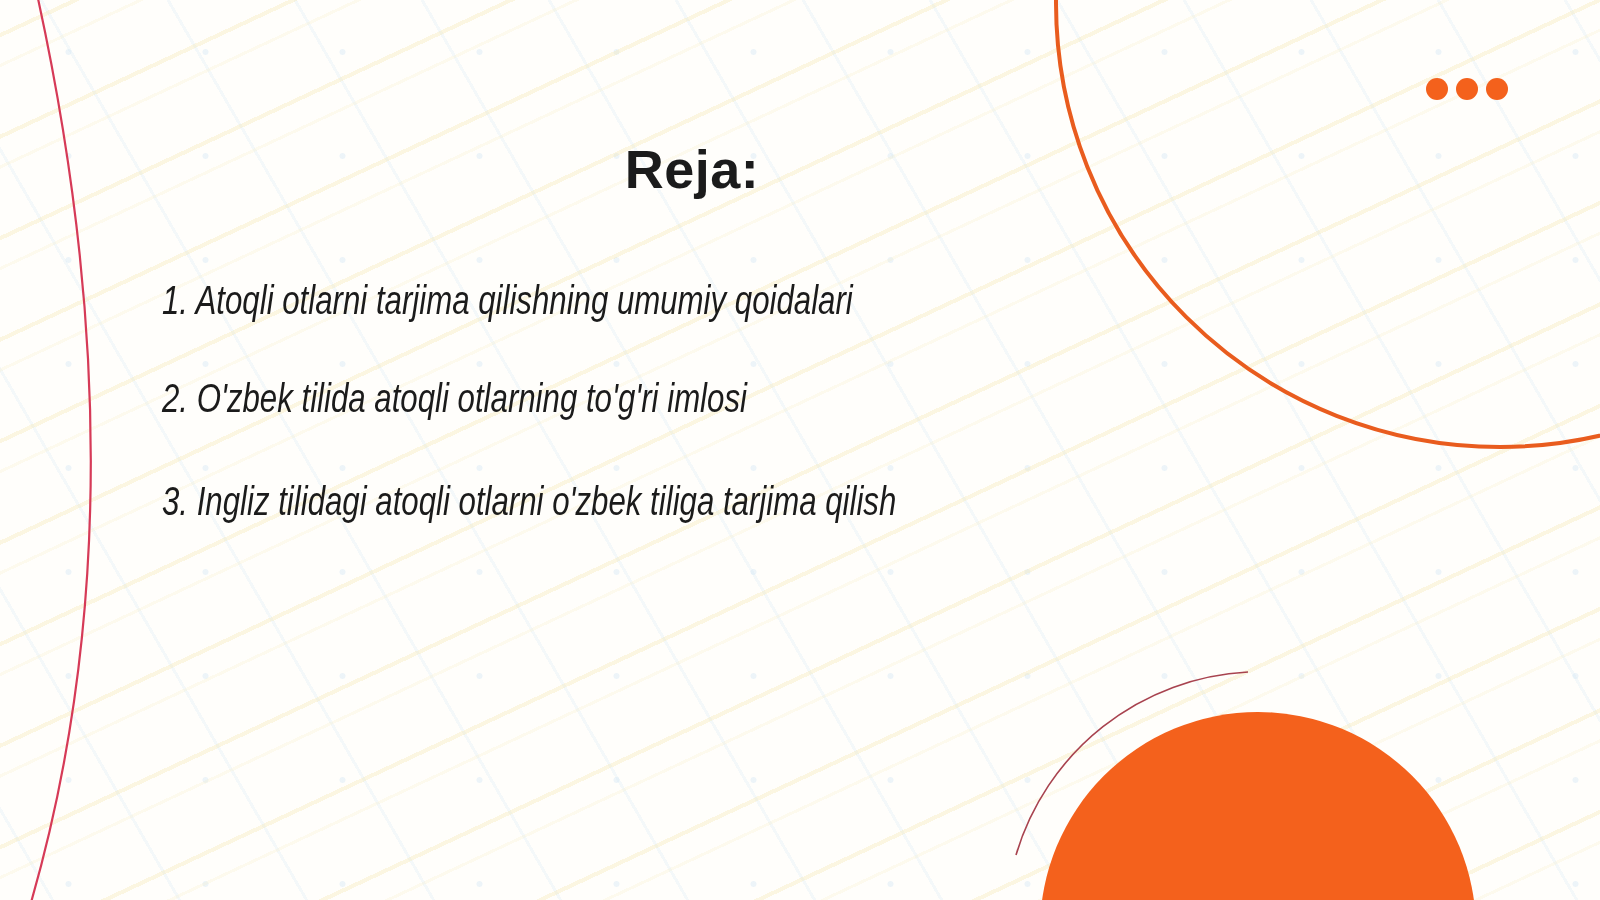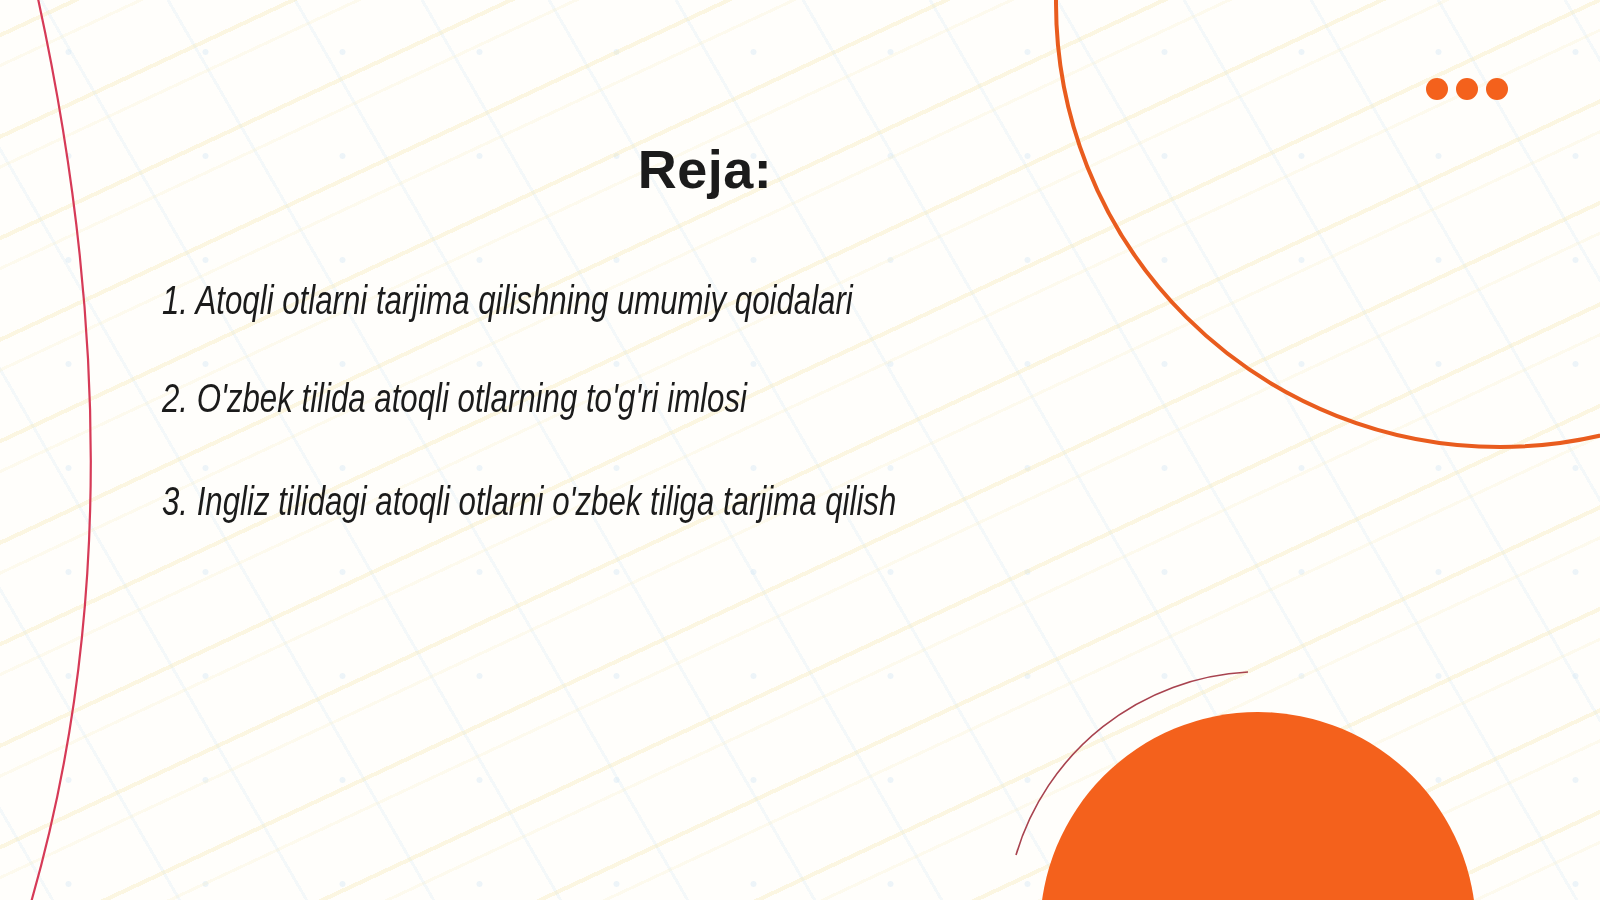--- a/index.html
+++ b/index.html
@@ -54,21 +54,21 @@
     stroke: var(--thin-arc, #a8434f);
     stroke-width: 1.6;
   }
   .dot {
     fill: var(--accent-orange, #f4611c);
     stroke: none;
   }
   .title {
     position: absolute;
     top: 142px;
-    left: 160px;
+    left: 147px;
     width: 1090px;
     margin: 0;
     text-align: center;
     font-size: 54px;
     font-weight: bold;
     line-height: 1;
     color: var(--ink, #1b1b1b);
     letter-spacing: 0.5px;
   }
   .plan-item {

